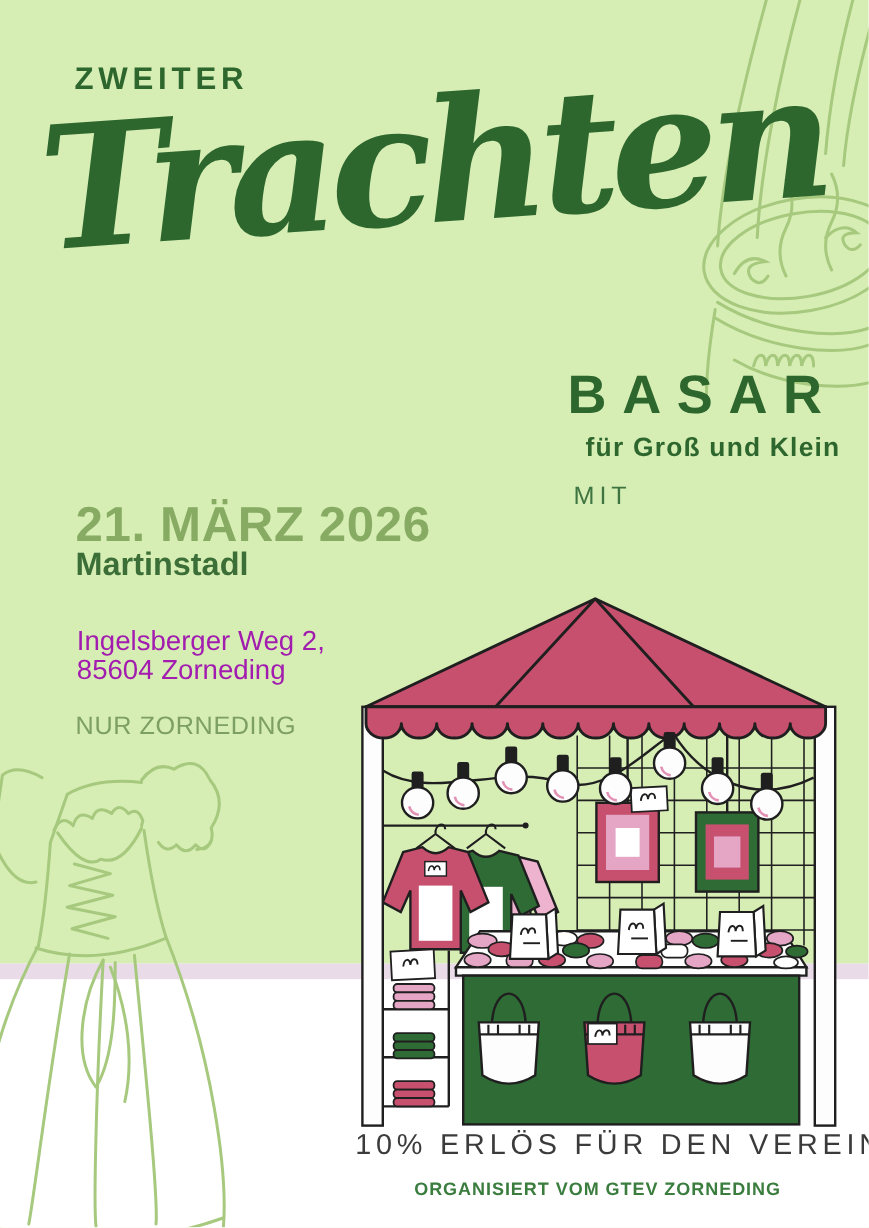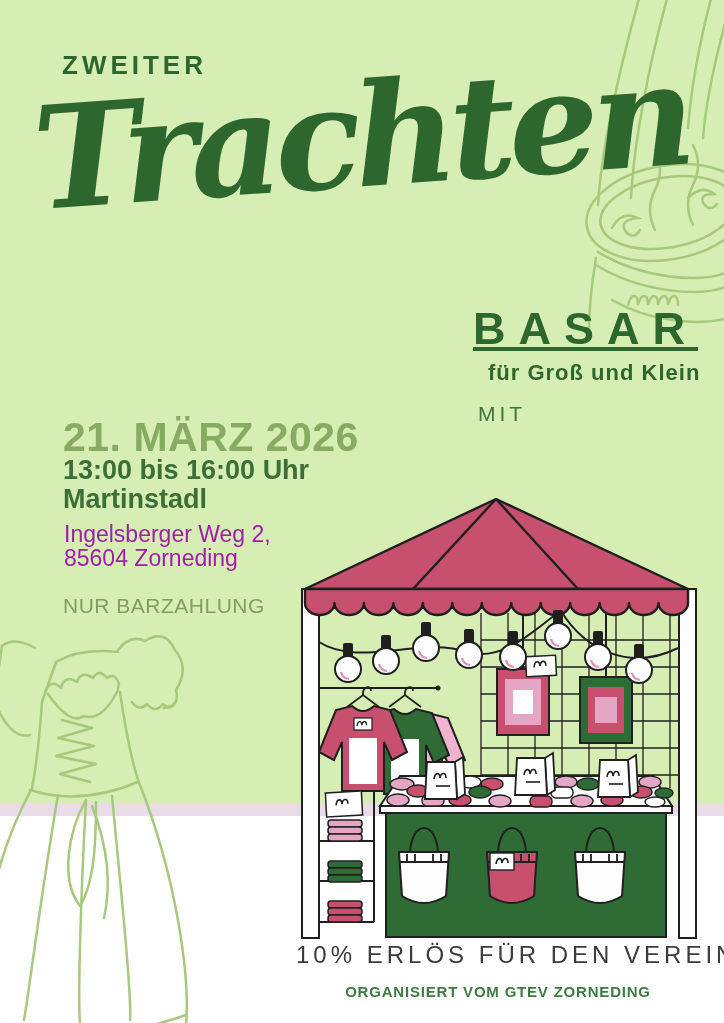--- a/index.html
+++ b/index.html
@@ -5,21 +5,21 @@
   html,body{margin:0;padding:0;background:#ffffff;}
   .page{position:relative;width:724px;height:1023px;overflow:hidden;background:#ffffff;
         font-family:"Liberation Sans",sans-serif;}
   .green-panel{position:absolute;left:0;top:0;width:724px;height:803px;background:#d6edb4;}
   .floor-strip{position:absolute;left:0;top:803px;width:724px;height:13px;background:#e9dce8;}
   .txt{position:absolute;white-space:nowrap;}
   .kicker{left:62px;top:50px;font-size:26px;font-weight:600;letter-spacing:4px;color:#2d672e;}
   .script-title{left:34px;top:88px;font-family:"DejaVu Serif",serif;font-style:italic;font-weight:700;
         font-size:142px;line-height:1;letter-spacing:-7px;color:#2d672e;transform:rotate(-4deg);
         transform-origin:left center;}
-  .basar{left:473px;top:303px;font-size:45px;font-weight:700;letter-spacing:13px;color:#2d672e;text-decoration:underline;}
+  .basar{left:473px;top:303px;font-size:45px;font-weight:700;letter-spacing:13px;color:#2d672e;}
   .tagline{left:488px;top:360px;font-size:22px;font-weight:700;letter-spacing:1px;color:#2d672e;}
   .sidenote{left:478px;top:397px;font-size:21px;font-weight:500;letter-spacing:4px;color:#3e7540;line-height:33px;}
   .date{left:63px;top:414px;font-size:41px;font-weight:800;letter-spacing:0.5px;color:#87ab63;}
   .timevenue{left:63px;top:456px;font-size:27px;font-weight:700;color:#3c6e38;line-height:29px;}
   .address{left:64px;top:522px;font-size:23px;font-weight:400;color:#a21caf;line-height:24px;}
   .notice{left:63px;top:594px;font-size:21px;font-weight:400;letter-spacing:0.5px;color:#7d9f63;line-height:23px;}
   .footer-main{left:296px;top:941px;width:412px;text-align:center;font-size:24px;font-weight:500;
         letter-spacing:4px;color:#3b3b3b;}
   .footer-org{left:296px;top:983px;width:404px;text-align:center;font-size:15px;font-weight:700;
         letter-spacing:0.8px;color:#3a7d3e;}
@@ -258,25 +258,24 @@
 
   <div class="txt kicker">ZWEITER</div>
   <div class="txt script-title">Trachten</div>
   <div class="txt basar">BASAR</div>
   <div class="txt tagline">für Groß und Klein</div>
   <div class="txt sidenote">
     <div>MIT</div>
   </div>
   <div class="txt date">21. MÄRZ 2026</div>
   <div class="txt timevenue">
-    <div>13:00 bis 16:00 Uhr</div>
     <div>Martinstadl</div>
   </div>
   <div class="txt address">
     <div>Ingelsberger Weg 2,</div>
     <div>85604 Zorneding</div>
   </div>
   <div class="txt notice">
-    <div>NUR BARZAHLUNG</div>
+    <div>NUR ZORNEDING</div>
   </div>
   <div class="txt footer-main">10% ERLÖS FÜR DEN VEREIN</div>
   <div class="txt footer-org">ORGANISIERT VOM GTEV ZORNEDING</div>
 </div>
 
 </body></html>

